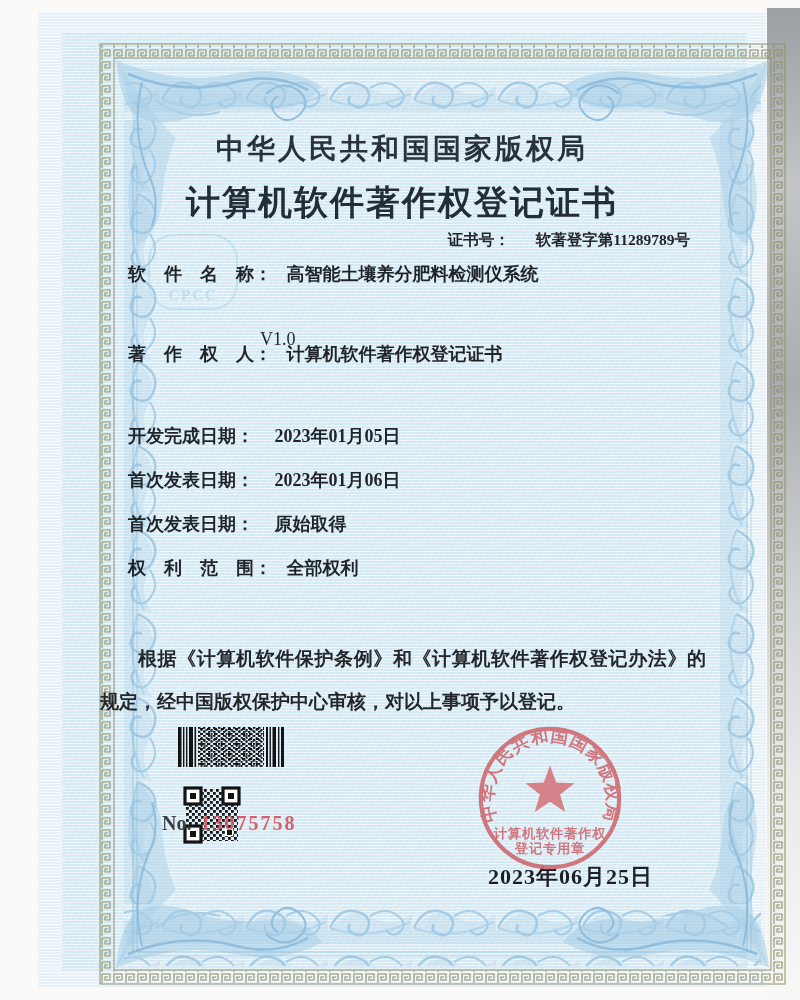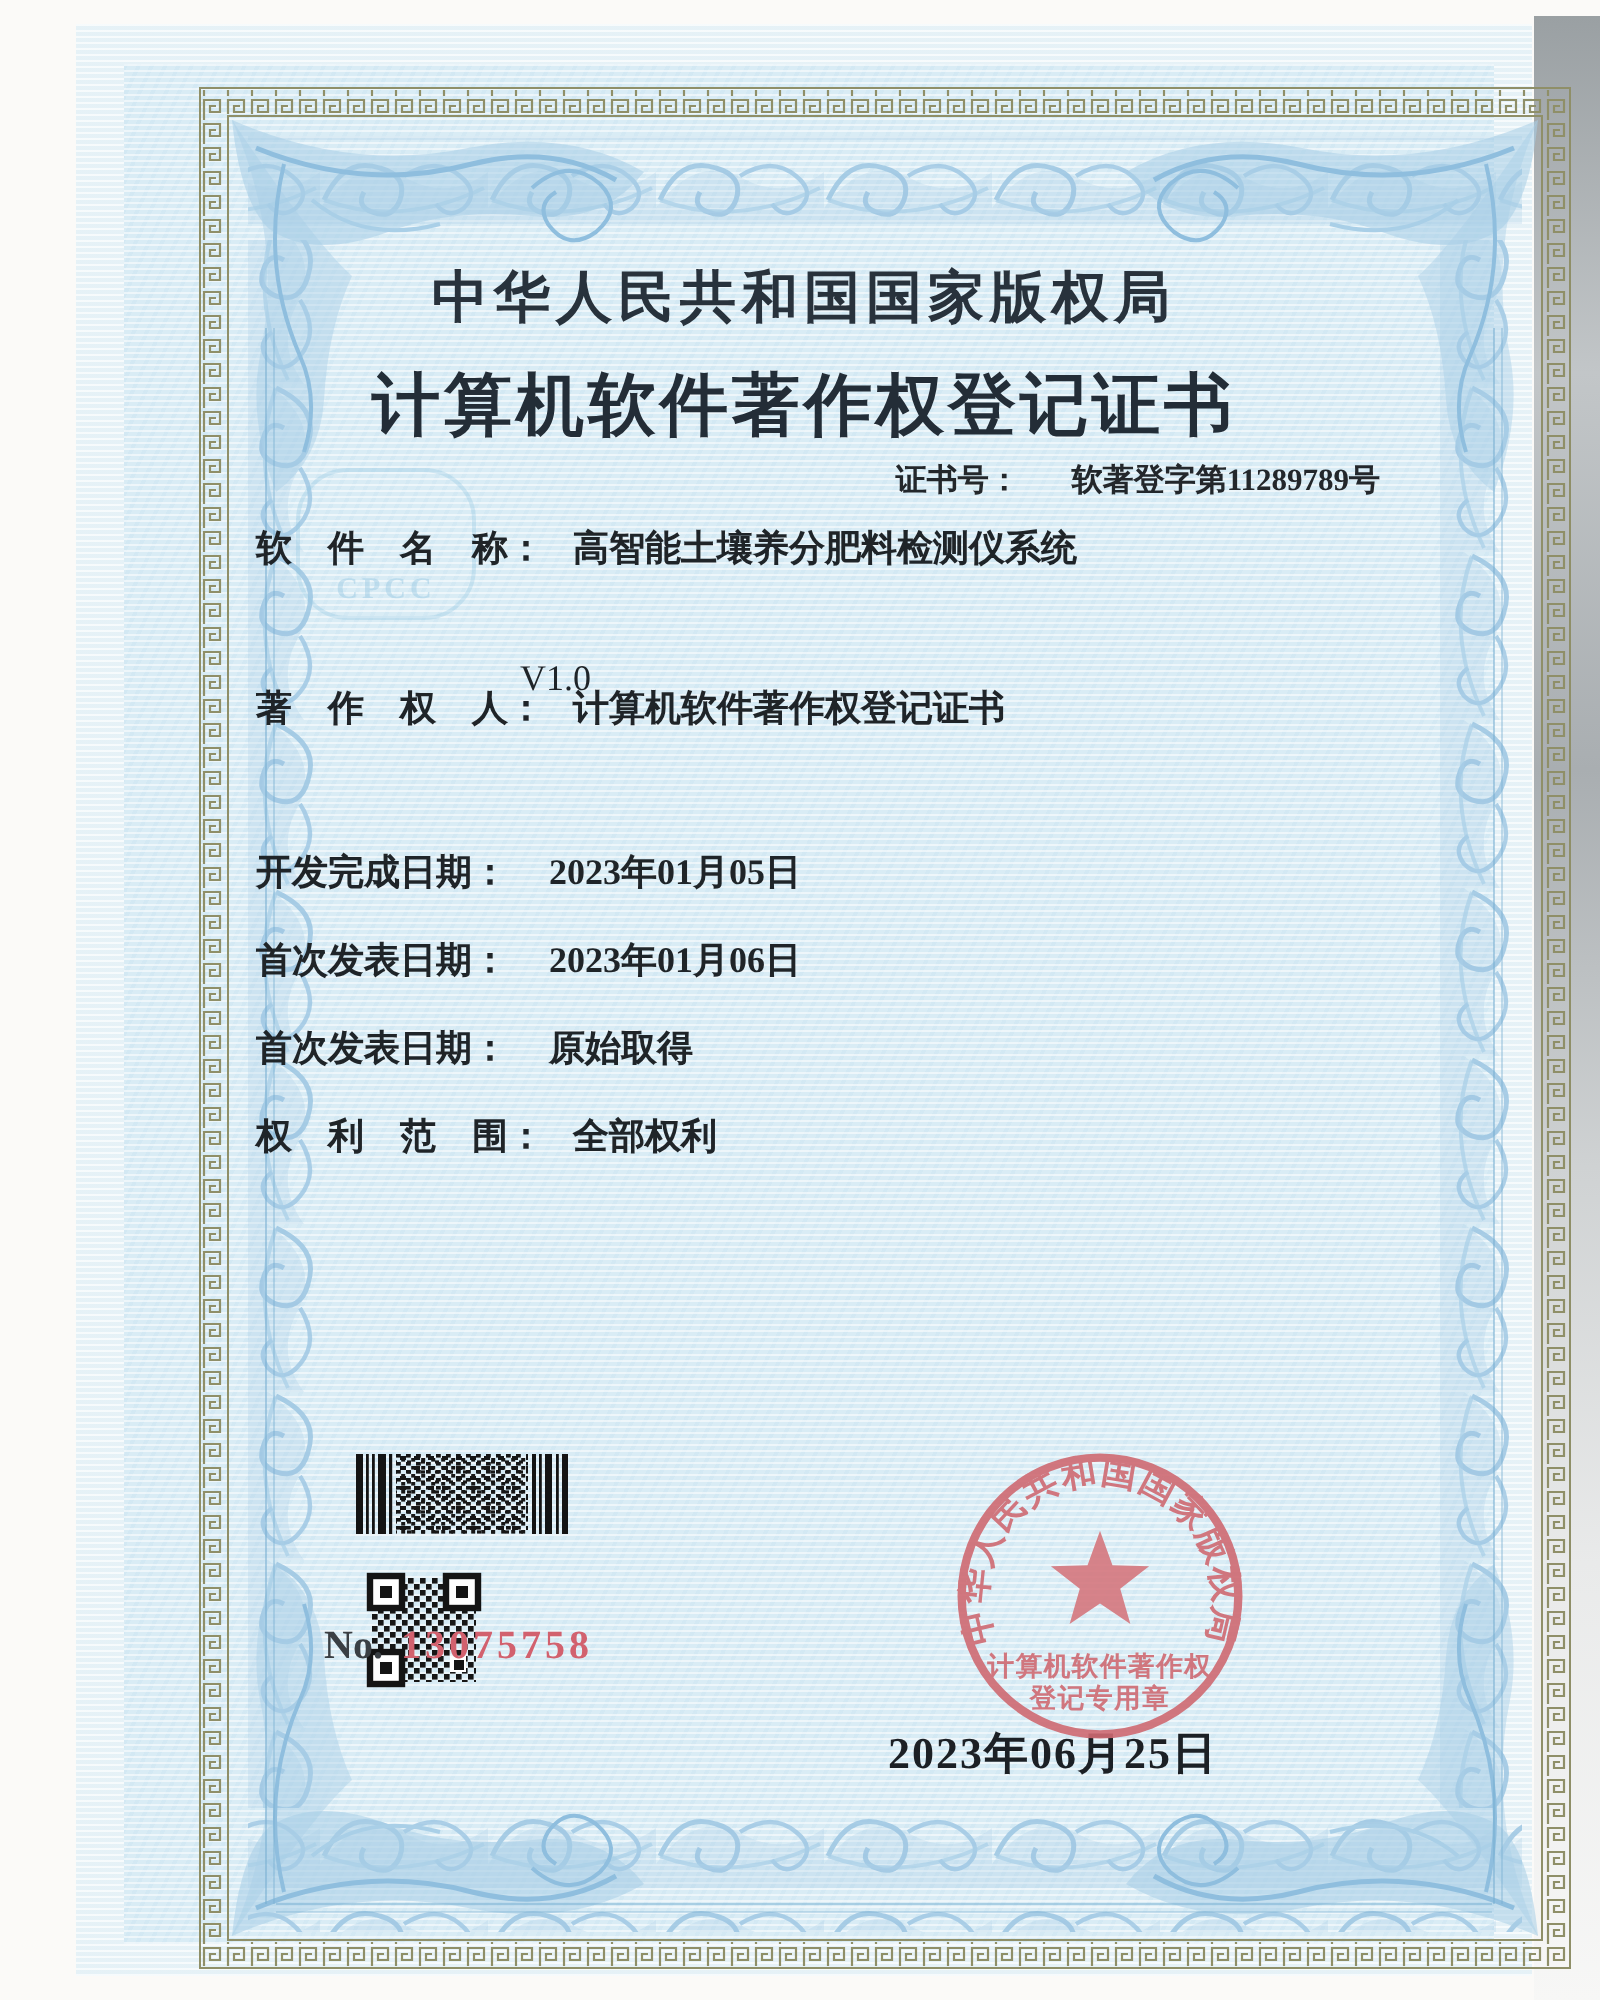--- a/index.html
+++ b/index.html
@@ -35,21 +35,21 @@
   .row .lab{display:inline-block;min-width:132px;}
   .row .val{margin-left:10px;}
   .val2{position:absolute;left:260px;font-size:18px;font-weight:400;color:#1f2428;margin-top:40px;}
 
   .statement{left:100px;top:637px;width:606px;font-size:19px;line-height:43px;font-weight:600;
     color:#23272b;text-align:justify;text-indent:2em;}
 
   .serial{left:162px;top:812px;font-size:20px;color:#3a3f44;font-weight:600;}
   .serial .num{color:#d2616e;letter-spacing:2px;margin-left:9px;font-weight:700;}
 
-  .issue-date{left:444px;top:862px;font-size:22px;font-weight:700;color:#1c2025;letter-spacing:1px;z-index:3;text-align:right;}
+  .issue-date{left:488px;top:862px;font-size:22px;font-weight:700;color:#1c2025;letter-spacing:1px;z-index:3;text-align:right;}
 
   .seal{left:474px;top:722px;width:152px;height:152px;z-index:5;opacity:.9;}
 
   .watermark{left:148px;top:234px;width:90px;height:76px;border:2px solid rgba(150,200,226,.35);
     border-radius:26px;z-index:0;color:rgba(150,200,226,.45);font-size:15px;font-weight:700;
     display:flex;align-items:flex-end;justify-content:center;letter-spacing:2px;padding-bottom:4px;box-sizing:border-box;}
 
   .barcode{left:178px;top:727px;width:106px;height:40px;}
   .qr{left:183px;top:786px;width:58px;height:58px;}
 </style>
@@ -146,20 +146,21 @@
     <span class="lab">首次发表日期：</span>
     <span class="val">原始取得</span>
   </div>
 
   <div class="row" style="top:556px">
     <span class="lab">权　利　范　围：</span>
     <span class="val">全部权利</span>
   </div>
 
 
+  <div class="abs statement">根据《计算机软件保护条例》和《计算机软件著作权登记办法》的规定，经中国版权保护中心审核，对以上事项予以登记。</div>
 
   <svg class="abs barcode" viewBox="0 0 106 40">
     <defs>
       <pattern id="bcN" width="5" height="4" patternUnits="userSpaceOnUse">
         <rect x="0" y="0" width="2.4" height="1.8" fill="#161616"></rect>
         <rect x="2.6" y="2" width="2" height="1.8" fill="#161616"></rect>
       </pattern>
       <pattern id="bcN2" width="7" height="5" patternUnits="userSpaceOnUse">
         <rect x="1" y="1" width="3" height="2" fill="#161616"></rect>
         <rect x="4.5" y="3.2" width="2" height="1.6" fill="#161616"></rect>

